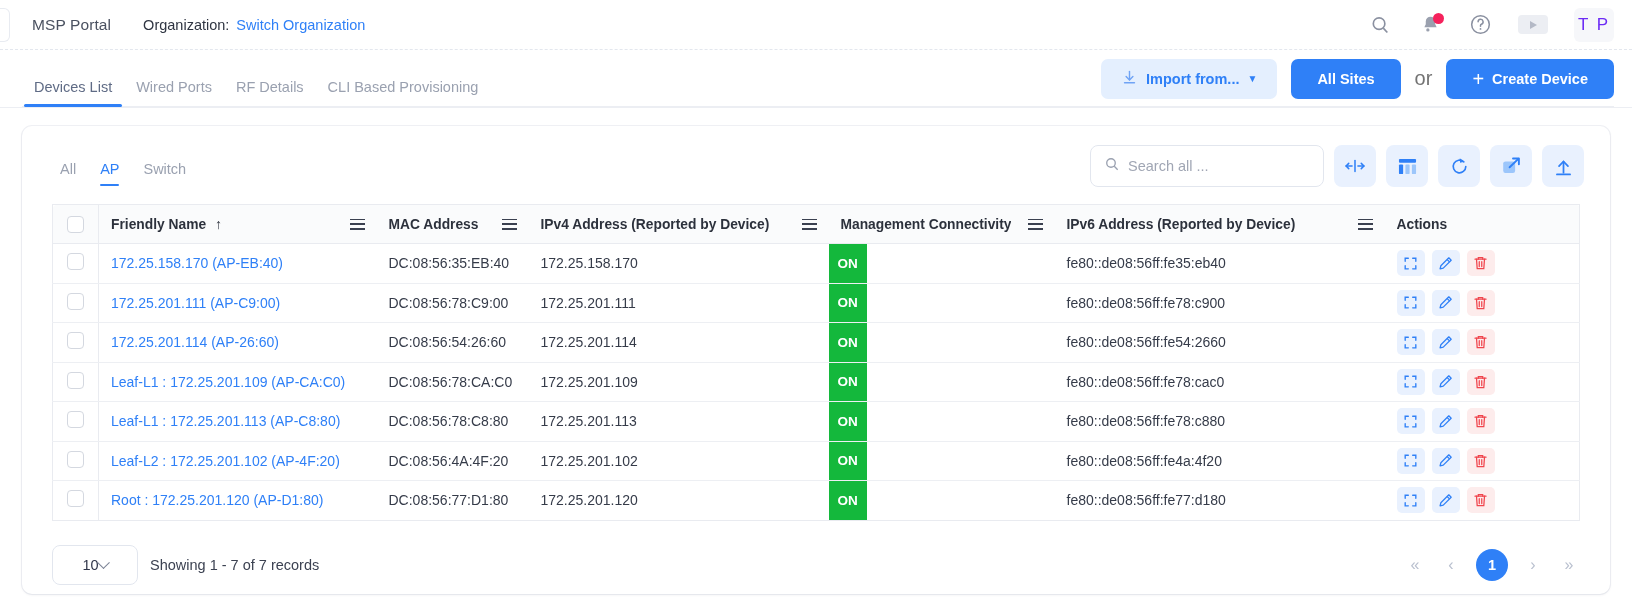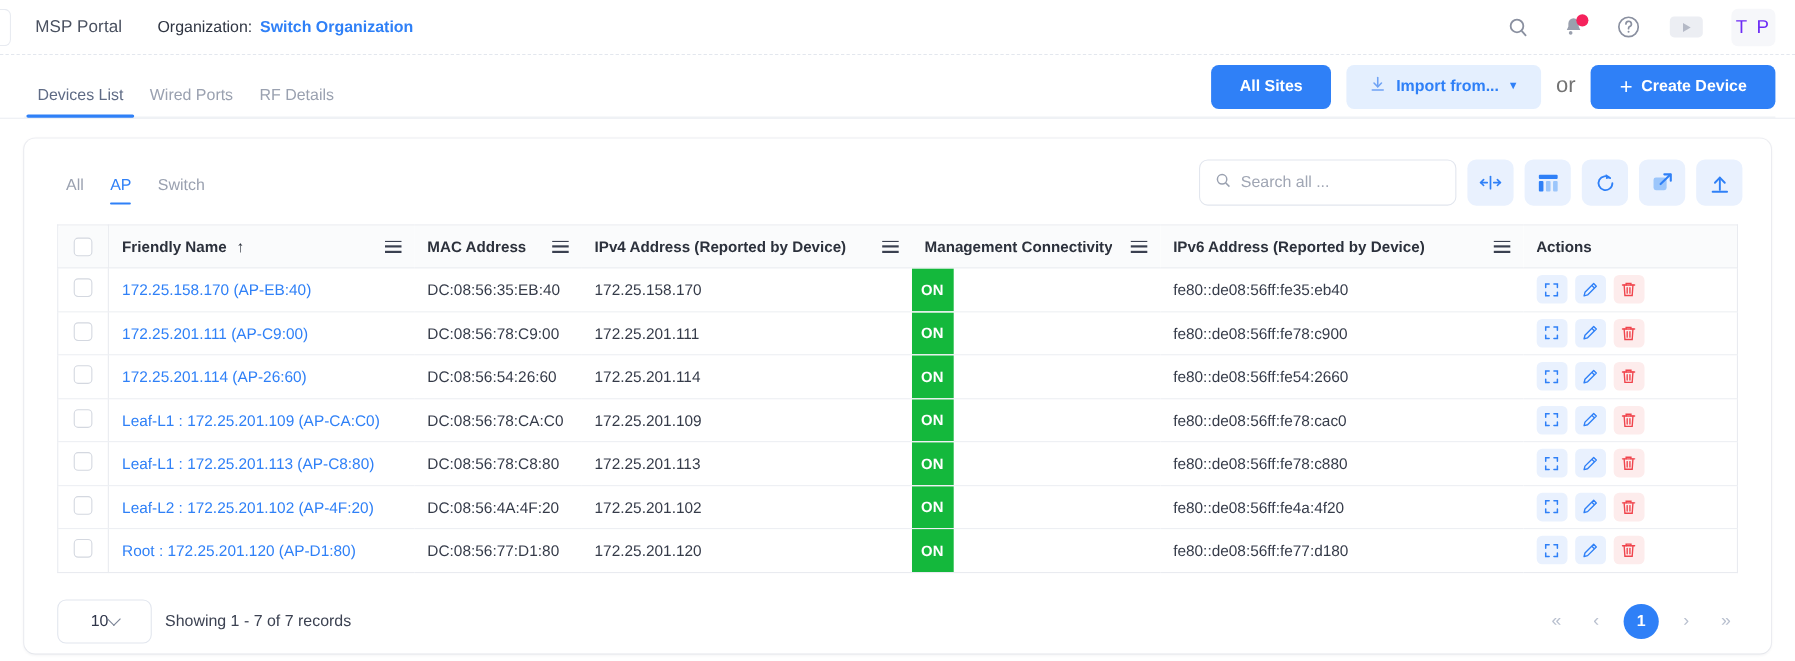--- a/index.html
+++ b/index.html
@@ -29,21 +29,21 @@
     margin-right: 22px;
     background: #fff;
   }
   .brand {
     font-size: 15.5px;
     color: #4a5160;
     letter-spacing: .1px;
   }
   .org-wrap { margin-left: 32px; font-size: 14.5px; display: flex; align-items: baseline; gap: 7px;}
   .org-label { color: #2f3542; }
-  .org-link { color: #2f80f7; font-weight: bold; cursor: pointer; }
+  .org-link { color: #2f80f7; font-weight: normal; cursor: pointer; }
   .top-right {
     margin-left: auto;
     display: flex;
     align-items: center;
     gap: 26px;
   }
   .ticon { width: 24px; height: 24px; position: relative; cursor: pointer; color:#8a90a0; display:flex; align-items:center; justify-content:center;}
   .bell-dot {
     position: absolute; right: -2px; top: 0px;
     width: 11px; height: 11px; border-radius: 50%;
@@ -299,35 +299,36 @@
     <div class="avatar">T P</div>
   </div>
 </div>
 
 <div class="navrow">
   <div class="nav-underline"></div>
   <div class="navtabs">
     <div class="navtab active">Devices List</div>
     <div class="navtab">Wired Ports</div>
     <div class="navtab">RF Details</div>
+    <div class="navtab">CLI Based Provisioning</div>
   </div>
 
   <div class="nav-right">
-    <button class="btn btn-primary">All Sites</button>
     <button class="btn btn-soft">
       <span>
         <svg width="17" height="17" viewBox="0 0 24 24" fill="none" stroke="#6fa3f5" stroke-width="2" stroke-linecap="round">
           <line x1="12" y1="3.5" x2="12" y2="15"></line>
             <polyline points="7.2,10.6 12,15.4 16.8,10.6"></polyline>
           <line x1="5" y1="19.5" x2="19" y2="19.5"></line>
         </svg>
       </span>
       <span>Import from...</span>
       <span style="font-size:10px;">▼</span>
     </button>
+    <button class="btn btn-primary">All Sites</button>
     <span class="or-text">or</span>
     <button class="btn btn-primary">
       <span style="font-size:20px;font-weight:normal;line-height:1;">+</span>
       <span>Create Device</span>
     </button>
   </div>
 </div>
 
 <div class="card">
 

